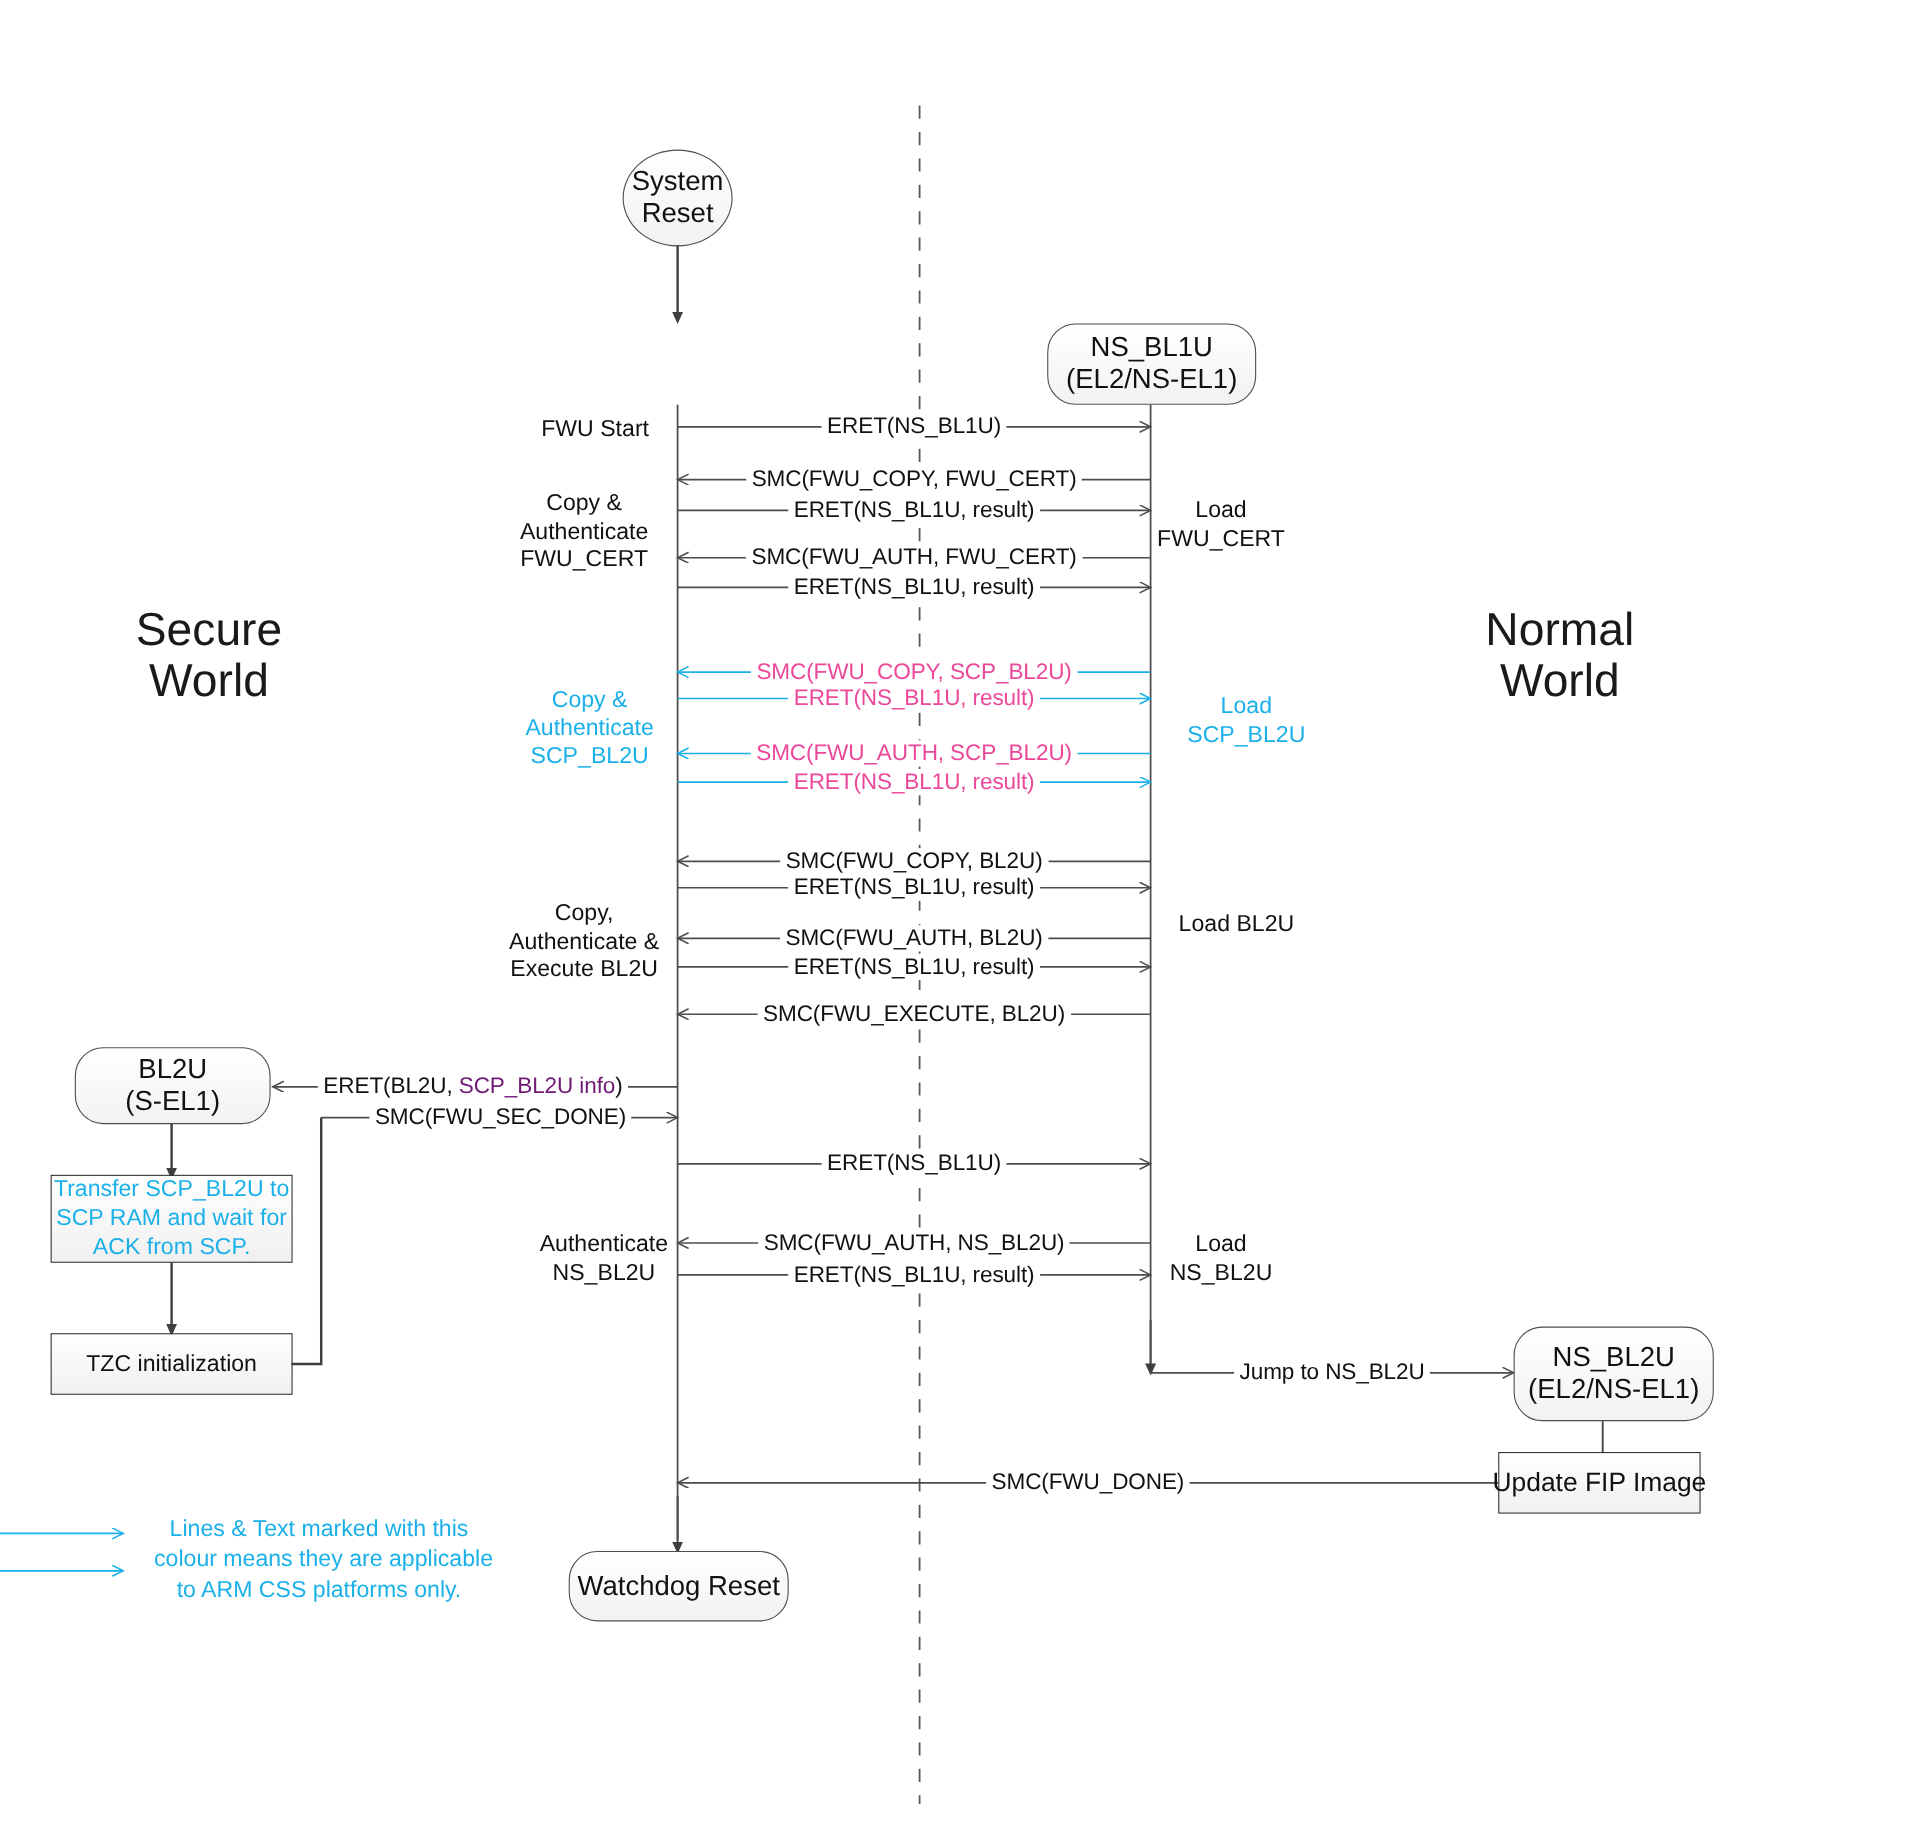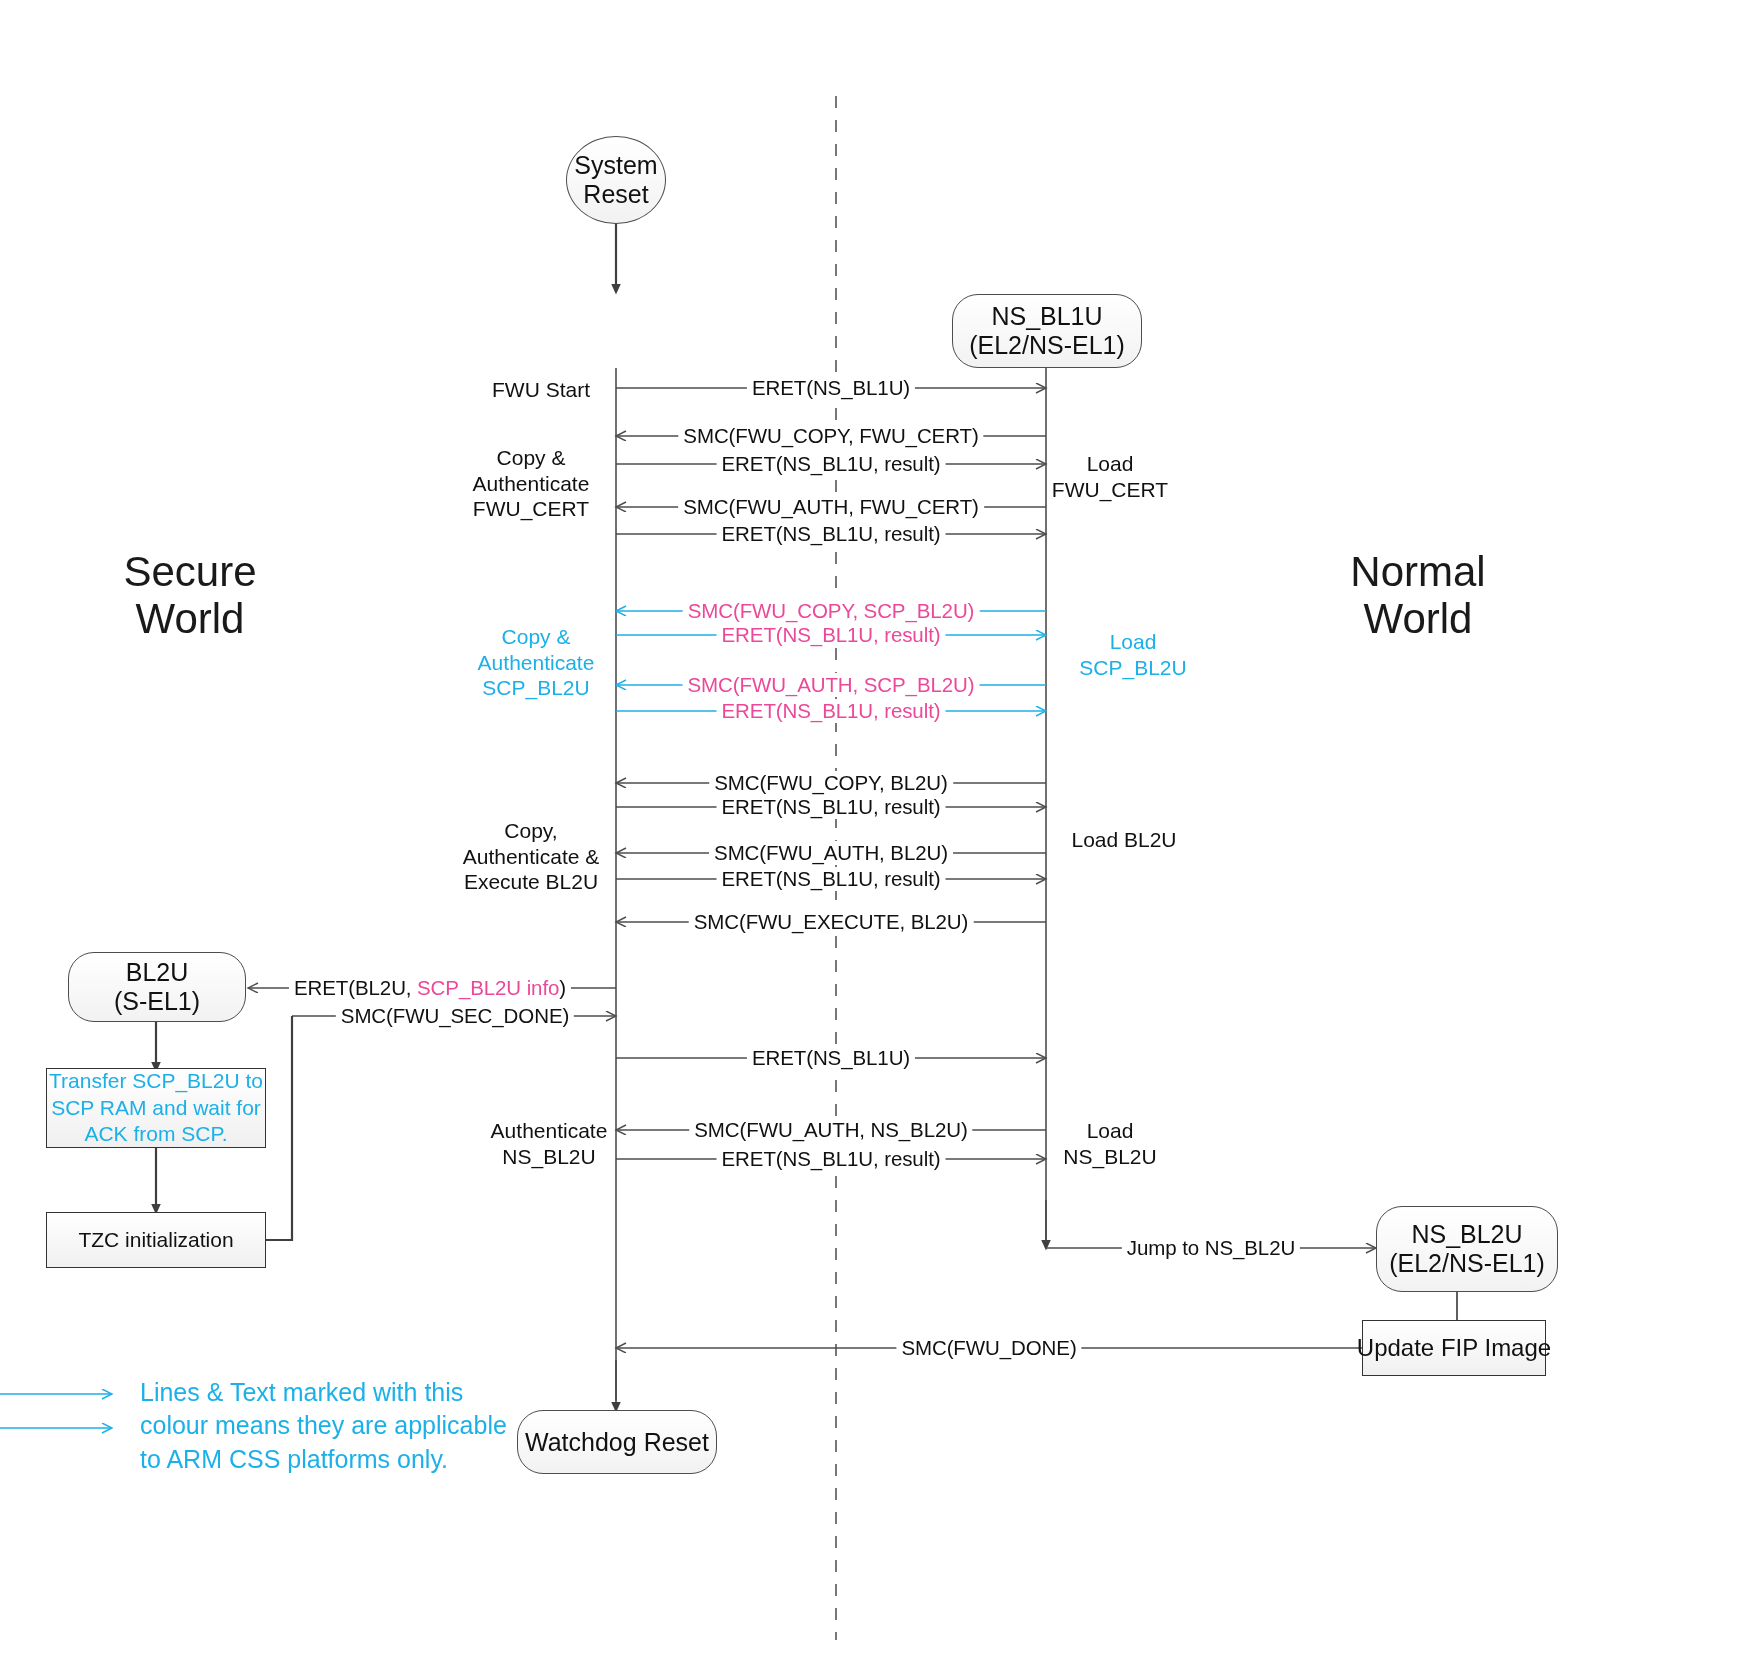--- a/index.html
+++ b/index.html
@@ -73,21 +73,21 @@
     font-size:20.5px;
     color:#111111;
     background:#ffffff;
     padding:0 5px;
     white-space:nowrap;
     transform:translate(-50%,-50%);
     font-family:"Liberation Sans", sans-serif;
     letter-spacing:-0.1px;
   }
   .msg.cyan{color:#ec4899;}
-  .msg .cy{color:#ec4899;}
+  .msg .cy{color:#701a75;}
 
   
   .side{
     position:absolute;
     font-size:21px;
     color:#111111;
     text-align:center;
     line-height:1.22;
     white-space:nowrap;
     transform:translate(-50%,-50%);
@@ -110,23 +110,23 @@
     line-height:1.28;
     color:#111111;
     font-family:"Liberation Sans", sans-serif;
   }
   .pbox.cyan{color:#1BB0E8;}
   .pbox .ln{display:block;white-space:nowrap;}
 
   
   .legend-text{
     position:absolute;
-    font-size:25px;
+    font-size:21px;
     color:#1BB0E8;
-    text-align:left;
+    text-align:center;
     line-height:1.33;
     font-family:"Liberation Sans", sans-serif;
   }
   .legend-text .ln{display:block;white-space:nowrap;}
 </style>
 </head>
 <body>
 
 <div id="canvas">
 

